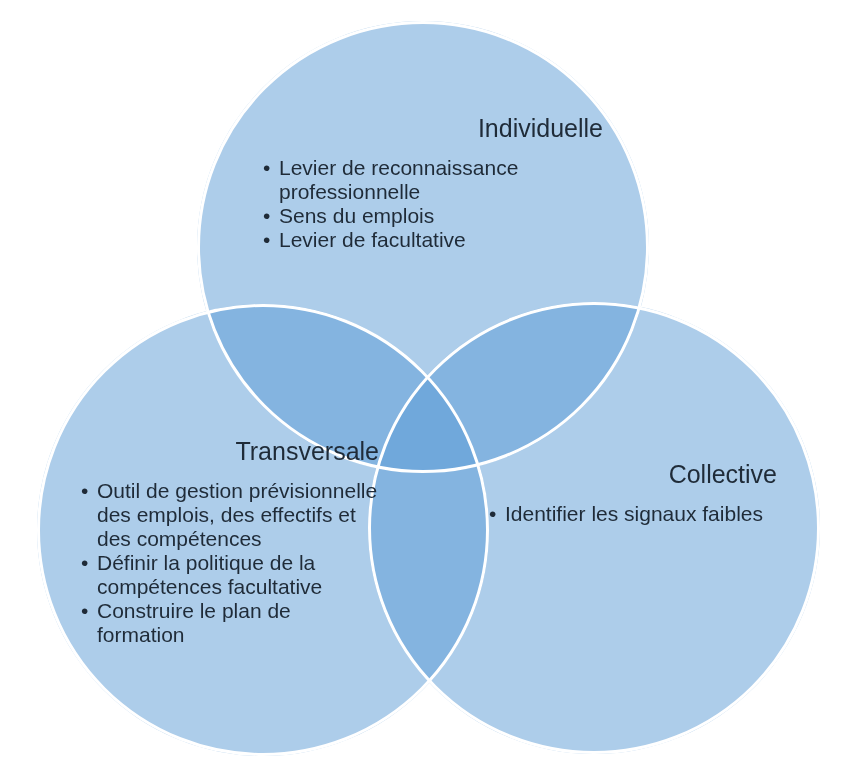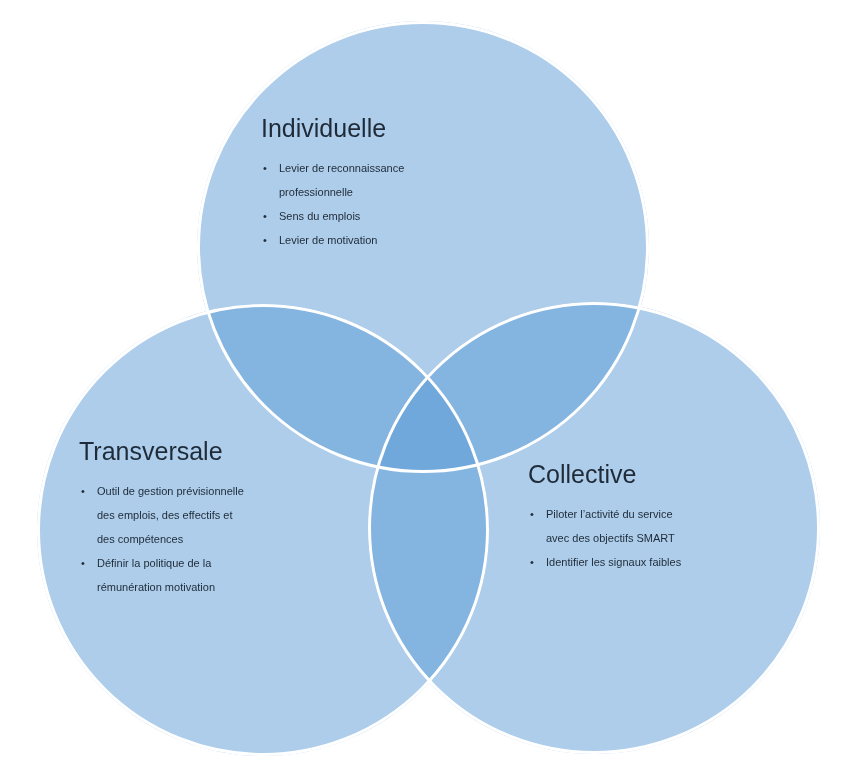--- a/index.html
+++ b/index.html
@@ -42,79 +42,80 @@
   .group {
     position: absolute;
     z-index: 3;
     color: var(--text, #1f2b38);
   }
   .group h2 {
     margin: 0;
     font-size: 25px;
     line-height: 31px;
     font-weight: 400;
+    text-align: right;
   }
   .group ul {
     list-style: none;
     margin: 12px 0 0 0;
     padding: 0;
-    font-size: 11px;
+    font-size: 21px;
     line-height: 24px;
   }
   .group li {
     position: relative;
     padding-left: 18px;
     white-space: pre-line;
   }
   .group li::before {
     content: "\2022";
     position: absolute;
     left: 2px;
     top: 0;
   }
   #g-individuelle { left: 261px; top: 113px; width: 342px; }
   #g-transversale { left:  79px; top: 436px; width: 300px; }
-  #g-collective   { left: 528px; top: 459px; width: 290px; }
+  #g-collective   { left: 487px; top: 459px; width: 290px; }
 </style>
 </head>
 <body>
 
 <div class="stage">
 
   <div class="vfill c-top"></div>
   <div class="vfill c-left"></div>
   <div class="vfill c-right"></div>
 
   <div class="vring c-top"></div>
   <div class="vring c-left"></div>
   <div class="vring c-right"></div>
 
   <div class="group" id="g-individuelle">
     <h2>Individuelle</h2>
     <ul>
         <li>Levier de reconnaissance
 professionnelle</li>
         <li>Sens du emplois</li>
-        <li>Levier de motivation</li>
+        <li>Levier de facultative</li>
       </ul>
   </div>
 
   <div class="group" id="g-transversale">
     <h2>Transversale</h2>
     <ul>
         <li>Outil de gestion prévisionnelle
 des emplois, des effectifs et
 des compétences</li>
         <li>Définir la politique de la
-rémunération motivation</li>
+compétences facultative</li>
+        <li>Construire le plan de
+formation</li>
       </ul>
   </div>
 
   <div class="group" id="g-collective">
     <h2>Collective</h2>
     <ul>
-        <li>Piloter l’activité du service
-avec des objectifs SMART</li>
         <li>Identifier les signaux faibles</li>
       </ul>
   </div>
 
 </div>
 
 </body></html>

